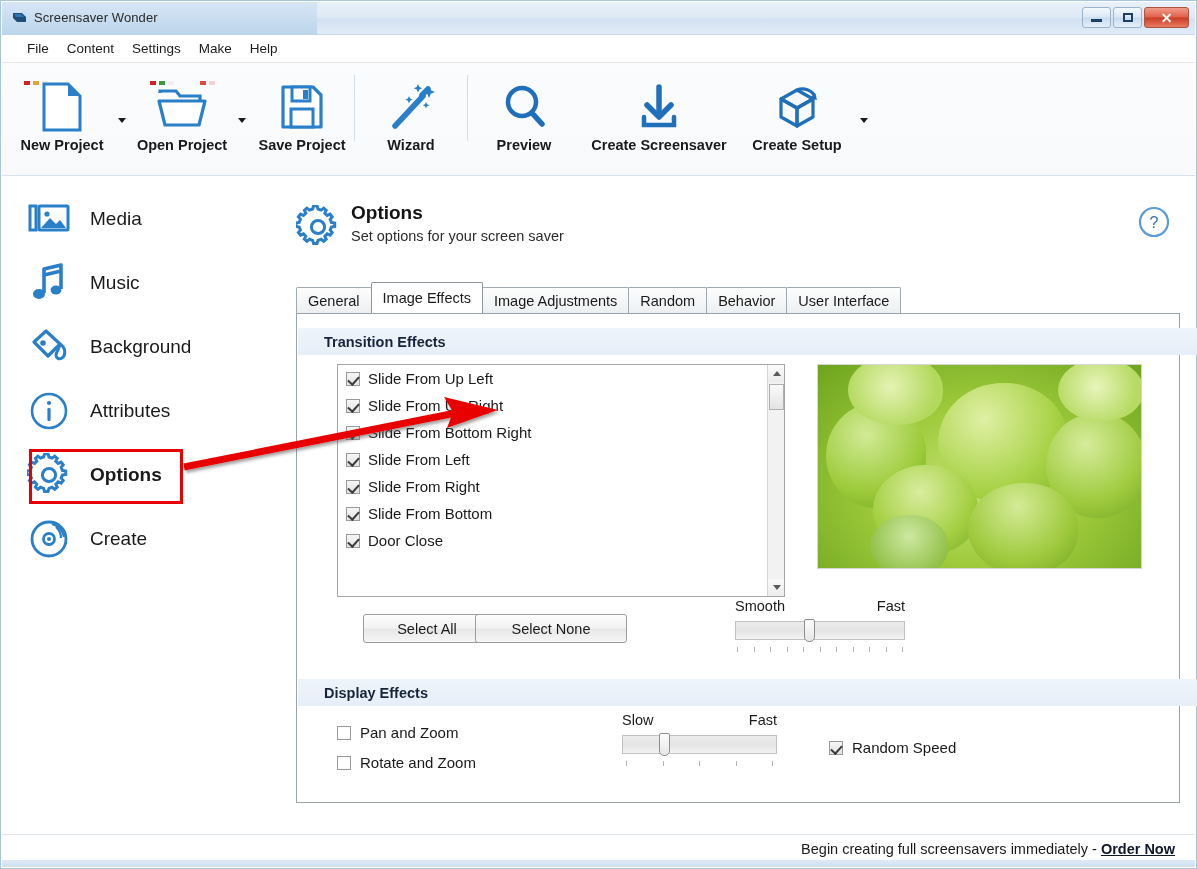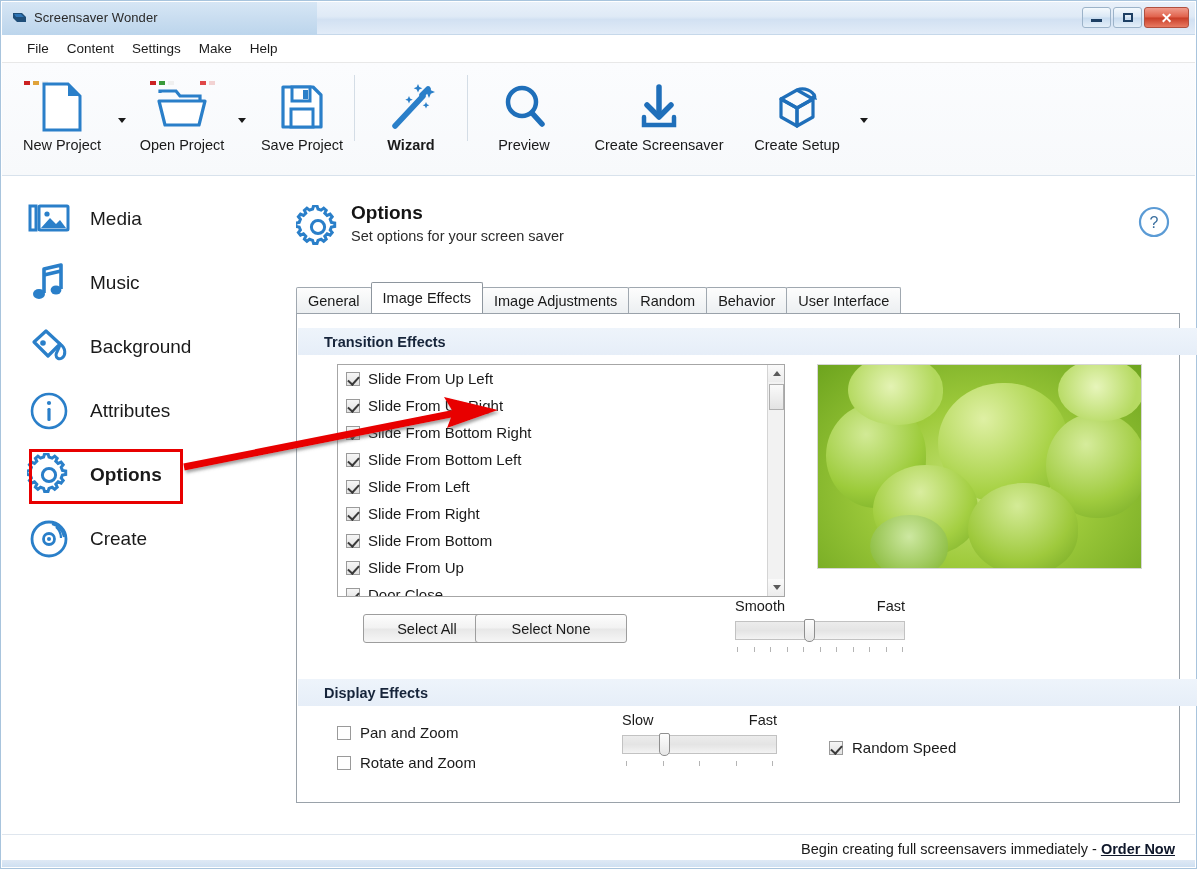--- a/index.html
+++ b/index.html
@@ -84,21 +84,21 @@
     border-bottom: 1px solid #d8e2ec;
   }
   .tb-group { position: absolute; top: 0; height: 113px; display: flex; align-items: flex-start; }
   .tb-btn {
     width: 104px; height: 105px;
     display: flex; flex-direction: column; align-items: center;
     padding-top: 14px;
     cursor: pointer;
   }
   .tb-ico { height: 60px; display: flex; align-items: center; justify-content: center; }
-  .tb-lbl { font-size: 14.5px; color: #1a1a1a; white-space: nowrap; }
+  .tb-lbl { font-size: 14.5px; color: #1a1a1a; white-space: nowrap; font-weight: bold; }
   .tb-lbl.bold { font-weight: bold; }
   .tb-caret {
     width: 16px; height: 105px;
     display: flex; align-items: center; justify-content: center;
     padding-top: 10px;
     cursor: pointer;
   }
   .caret-dn {
     width: 0; height: 0;
     border-left: 4.5px solid transparent;
@@ -615,37 +615,29 @@
         <div class="list-row">
           <span class="cb checked"></span>
           <span>Slide From Up Right</span>
         </div>
         <div class="list-row">
           <span class="cb checked"></span>
           <span>Slide From Bottom Right</span>
         </div>
         <div class="list-row">
           <span class="cb checked"></span>
-          <span>Slide From Bottom Left</span>
-        </div>
-        <div class="list-row">
-          <span class="cb checked"></span>
           <span>Slide From Left</span>
         </div>
         <div class="list-row">
           <span class="cb checked"></span>
           <span>Slide From Right</span>
         </div>
         <div class="list-row">
           <span class="cb checked"></span>
           <span>Slide From Bottom</span>
-        </div>
-        <div class="list-row">
-          <span class="cb checked"></span>
-          <span>Slide From Up</span>
         </div>
         <div class="list-row">
           <span class="cb checked"></span>
           <span>Door Close</span>
         </div>
 
         <div class="vscroll">
           <div class="sc-arrow">
             <div class="tri-up"></div>
           </div>

